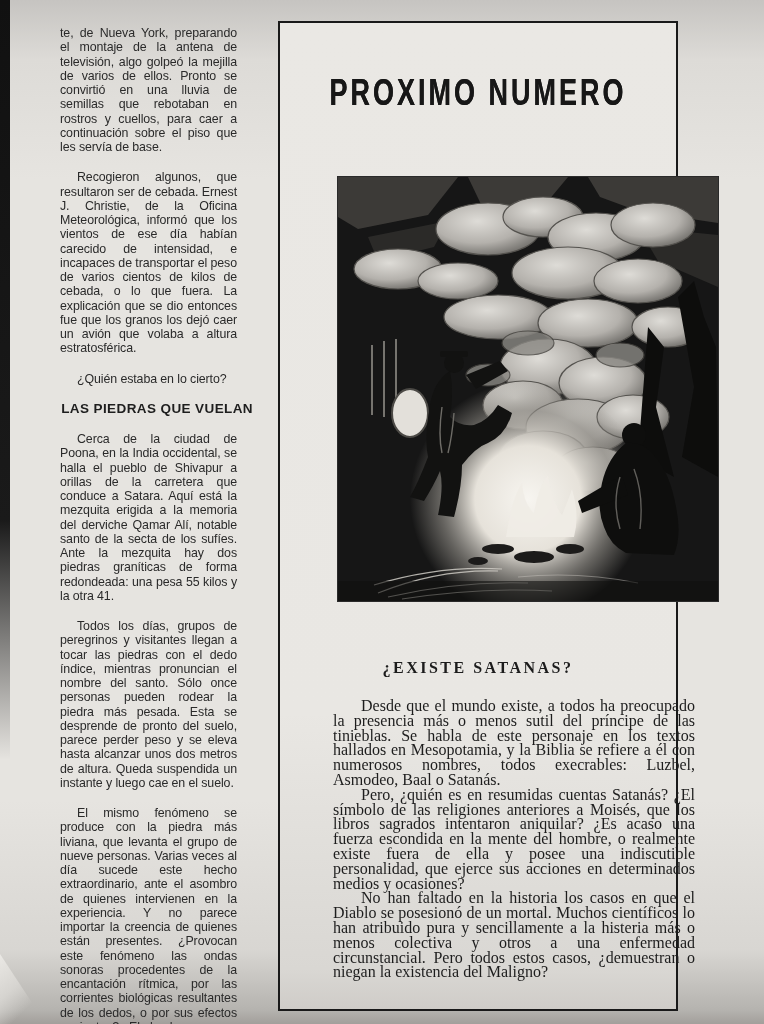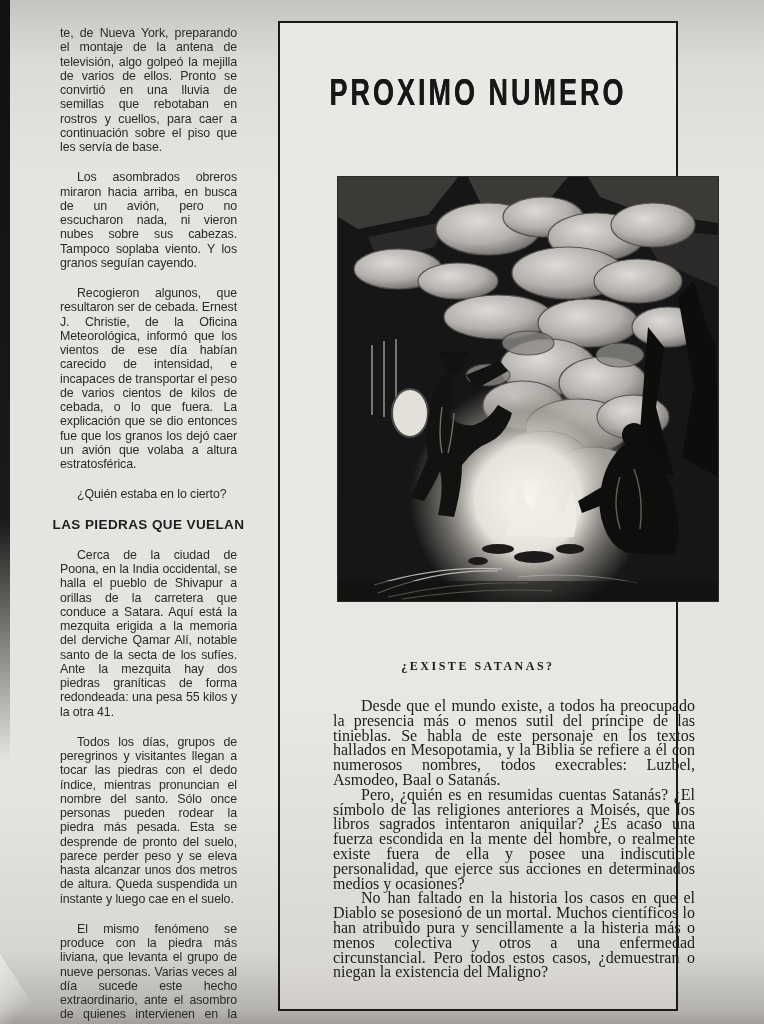--- a/index.html
+++ b/index.html
@@ -31,21 +31,21 @@
     color:#2a2a2a;
     font-size:12.4px;line-height:14.25px;
     text-align:justify;
     letter-spacing:-0.1px;
   }
   .left-col p{margin:16px;}
   .left-col p.indent{text-indent:17px;}
   .col-heading{
     margin:14px 0 13px 0;
     font-size:13.5px;font-weight:bold;letter-spacing:.4px;
-    text-align:center;color:#1e1e1e;
+    text-align:right;color:#1e1e1e;
   }
 
   
   .box{
     position:absolute;left:278px;top:21px;width:400px;height:990px;
     border:2px solid #191919;
     box-sizing:border-box;
     background:linear-gradient(180deg,#eae8e4 0,#e9e7e3 70%,#d9d7d3 96%,#cfccc8 100%);
   }
   .box-title{
@@ -59,42 +59,41 @@
   .illus{
     position:absolute;left:58px;top:154px;width:380px;height:424px;
     outline:1px solid #2a2a2a;
     background:#161616;
   }
   .illus svg{display:block;}
   .article-heading{
     position:absolute;left:0;top:636px;width:100%;
     margin:0;text-align:center;
     font-family:"Liberation Serif",serif;
-    font-size:12px;font-weight:700;letter-spacing:2.5px;
+    font-size:16px;font-weight:700;letter-spacing:2.5px;
     color:#1c1c1c;
   }
   .article{
     position:absolute;left:53px;top:676px;width:362px;
     font-family:"Liberation Serif",serif;
     font-size:16px;line-height:14.8px;
     text-align:justify;color:#1d1d1d;
   }
   .article p{margin:0;text-indent:28px;}
 </style>
 </head>
 <body>
 
 <div class="page">
 
   <div class="edge-shadow"></div>
   <div class="corner-fold"></div>
 
   <div class="left-col">
     <p>te, de Nueva York, preparando el montaje de la antena de televisión, algo golpeó la mejilla de varios de ellos. Pronto se convirtió en una lluvia de semillas que rebotaban en rostros y cuellos, para caer a continuación sobre el piso que les servía de base.</p>
-    <p class="indent">Los asombrados obreros miraron hacia arriba, en busca de un avión, pero no escucharon nada, ni vieron nubes sobre sus cabezas. Tampoco soplaba viento. Y los granos seguían cayendo.</p>
     <p class="indent">Recogieron algunos, que resultaron ser de cebada. Ernest J. Christie, de la Oficina Meteorológica, informó que los vientos de ese día habían carecido de intensidad, e incapaces de transportar el peso de varios cientos de kilos de cebada, o lo que fuera. La explicación que se dio entonces fue que los granos los dejó caer un avión que volaba a altura estratosférica.</p>
     <p class="indent">¿Quién estaba en lo cierto?</p>
     <h2 class="col-heading">LAS PIEDRAS QUE VUELAN</h2>
     <p class="indent">Cerca de la ciudad de Poona, en la India occidental, se halla el pueblo de Shivapur a orillas de la carretera que conduce a Satara. Aquí está la mezquita erigida a la memoria del derviche Qamar Alí, notable santo de la secta de los sufíes. Ante la mezquita hay dos piedras graníticas de forma redondeada: una pesa 55 kilos y la otra 41.</p>
     <p class="indent">Todos los días, grupos de peregrinos y visitantes llegan a tocar las piedras con el dedo índice, mientras pronuncian el nombre del santo. Sólo once personas pueden rodear la piedra más pesada. Esta se desprende de pronto del suelo, parece perder peso y se eleva hasta alcanzar unos dos metros de altura. Queda suspendida un instante y luego cae en el suelo.</p>
     <p class="indent">El mismo fenómeno se produce con la piedra más liviana, que levanta el grupo de nueve personas. Varias veces al día sucede este hecho extraordinario, ante el asombro de quienes intervienen en la experiencia. Y no parece importar la creencia de quienes están presentes. ¿Provocan este fenómeno las ondas sonoras procedentes de la encantación rítmica, por las corrientes biológicas resultantes de los dedos, o por sus efectos conjuntos? El hecho es que cuando las palabras “Qamar Alí” dejan de ser pronunciadas con voz sonora, la piedra no se mueve.</p>
   </div>
 
   <div class="box">
 

